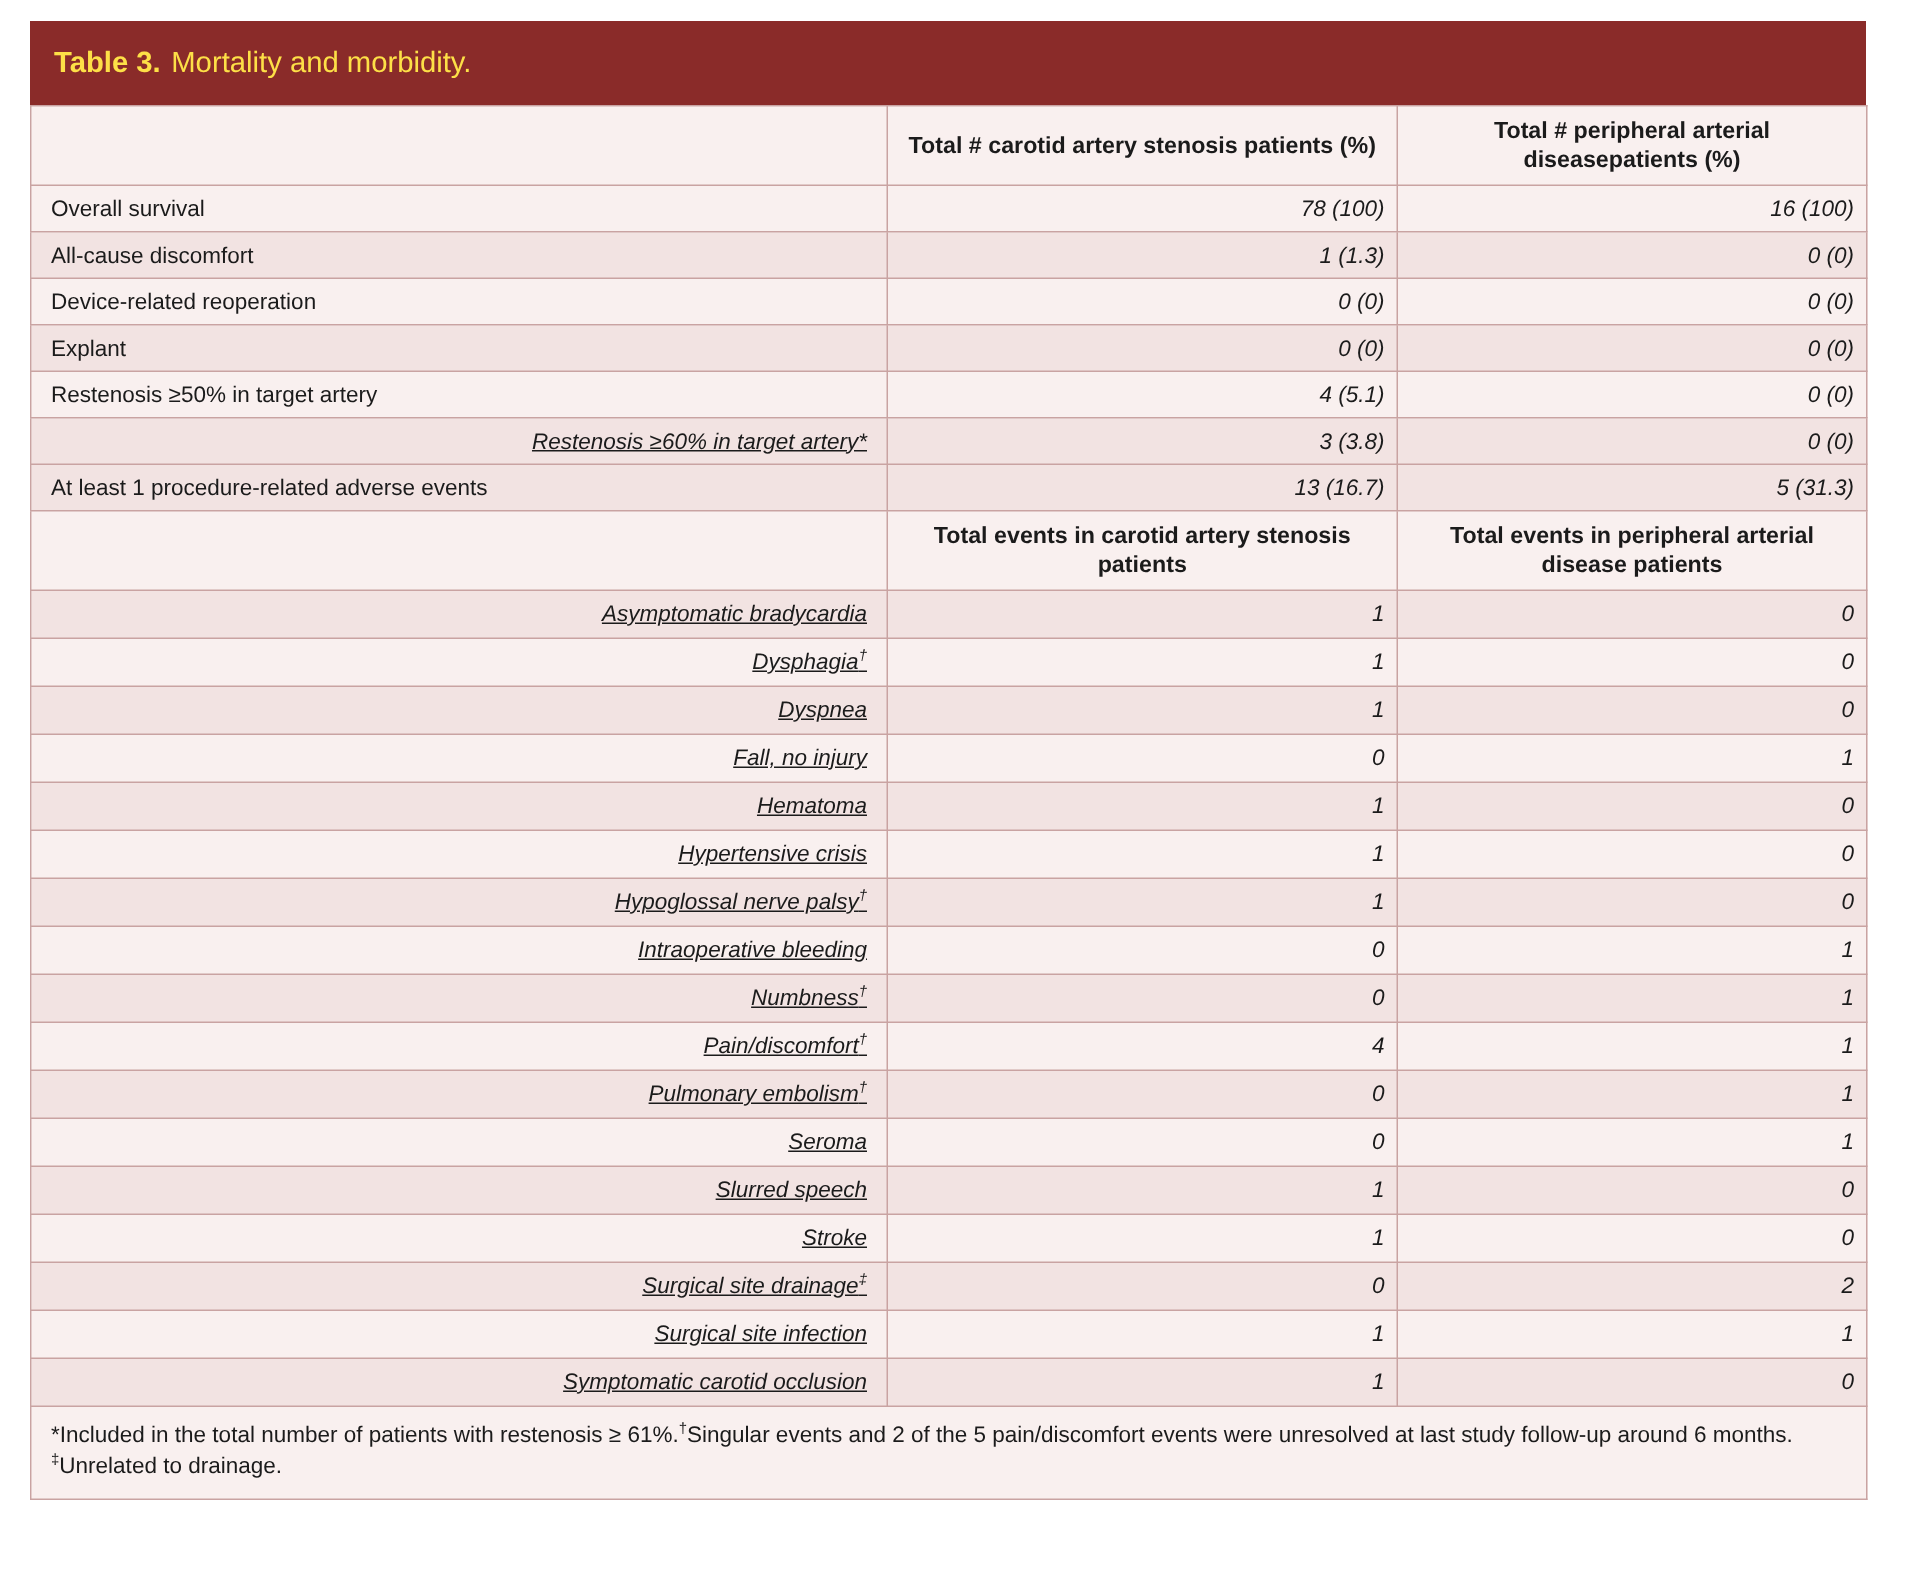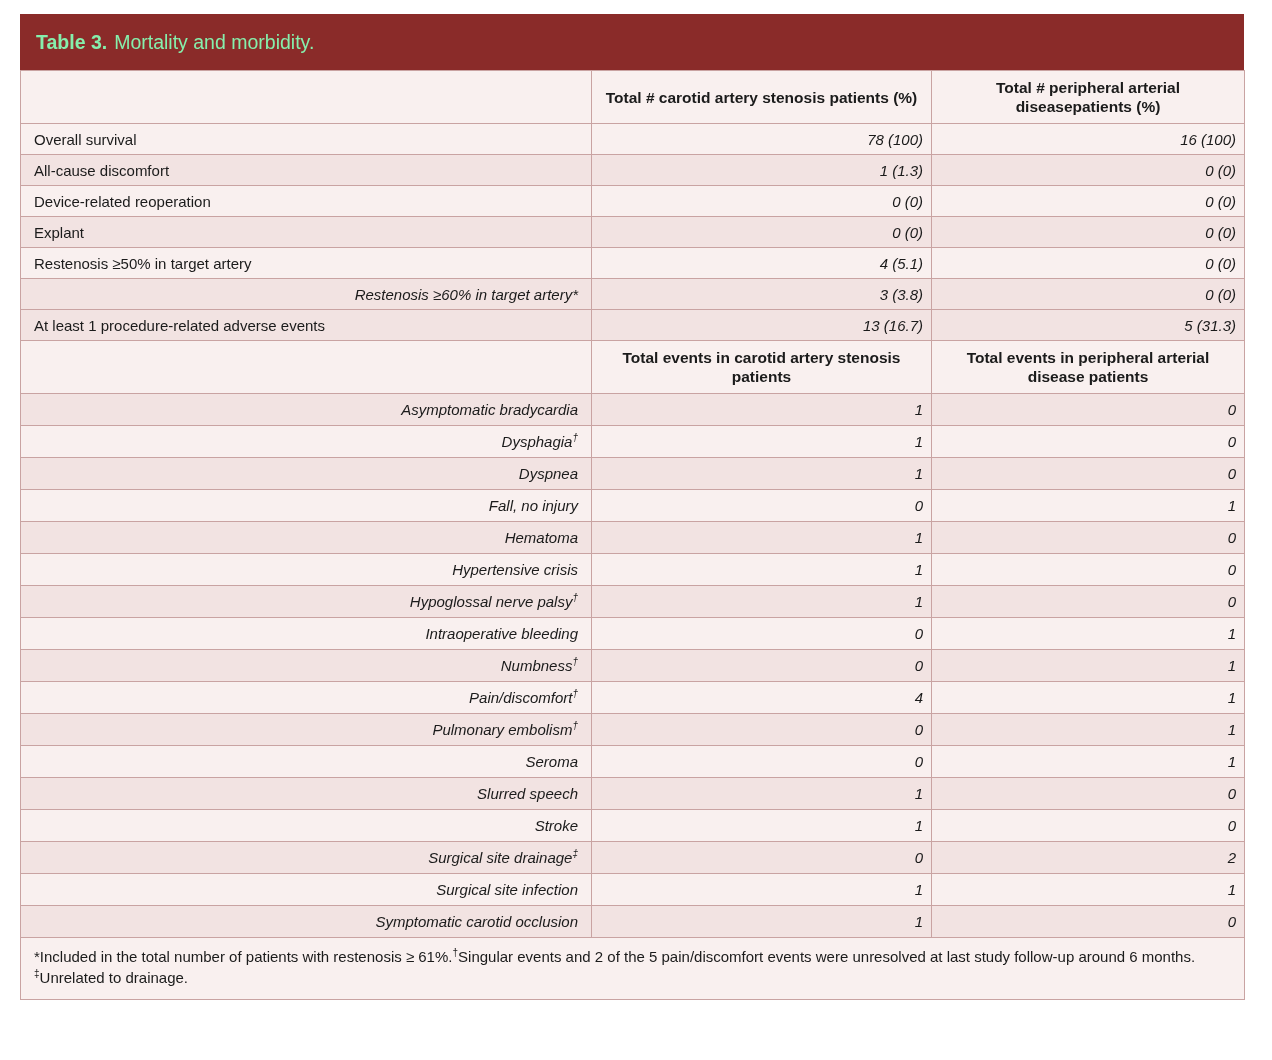--- a/index.html
+++ b/index.html
@@ -14,21 +14,21 @@
   html,body{margin:0;padding:0;background:#ffffff;}
   body{
     width:1272px;height:1060px;
     font-family:"Liberation Sans","DejaVu Sans",sans-serif;
     color:var(--ink);
   }
   .page{padding:14px 28px 25px 20px;}
   .table-card{width:1224px;}
   .title-bar{
     background:var(--maroon);
-    color:#86efac;
+    color:#fde047;
     height:56px;
     display:flex;
     align-items:center;
     padding-left:16px;
     font-size:19.5px;
   }
   .title-prefix{font-weight:bold;margin-right:7px;}
   .title-text{font-weight:normal;}
   table{
     width:1224px;
@@ -54,20 +54,21 @@
     font-size:15.5px;
   }
   td.label-left{
     text-align:left;
     padding:5px 12px 5px 13px;
   }
   td.label-sub{
     text-align:right;
     font-style:italic;
     padding:5px 13px 5px 12px;
+    text-decoration:underline;
   }
   td.value-cell{
     text-align:right;
     padding:5px 8px;
     font-style:italic;
   }
   #patient-rows td{height:31px;}
   #event-rows td{height:32px;}
   tr.shade-light td{background:var(--light);}
   tr.shade-dark td{background:var(--dark);}

